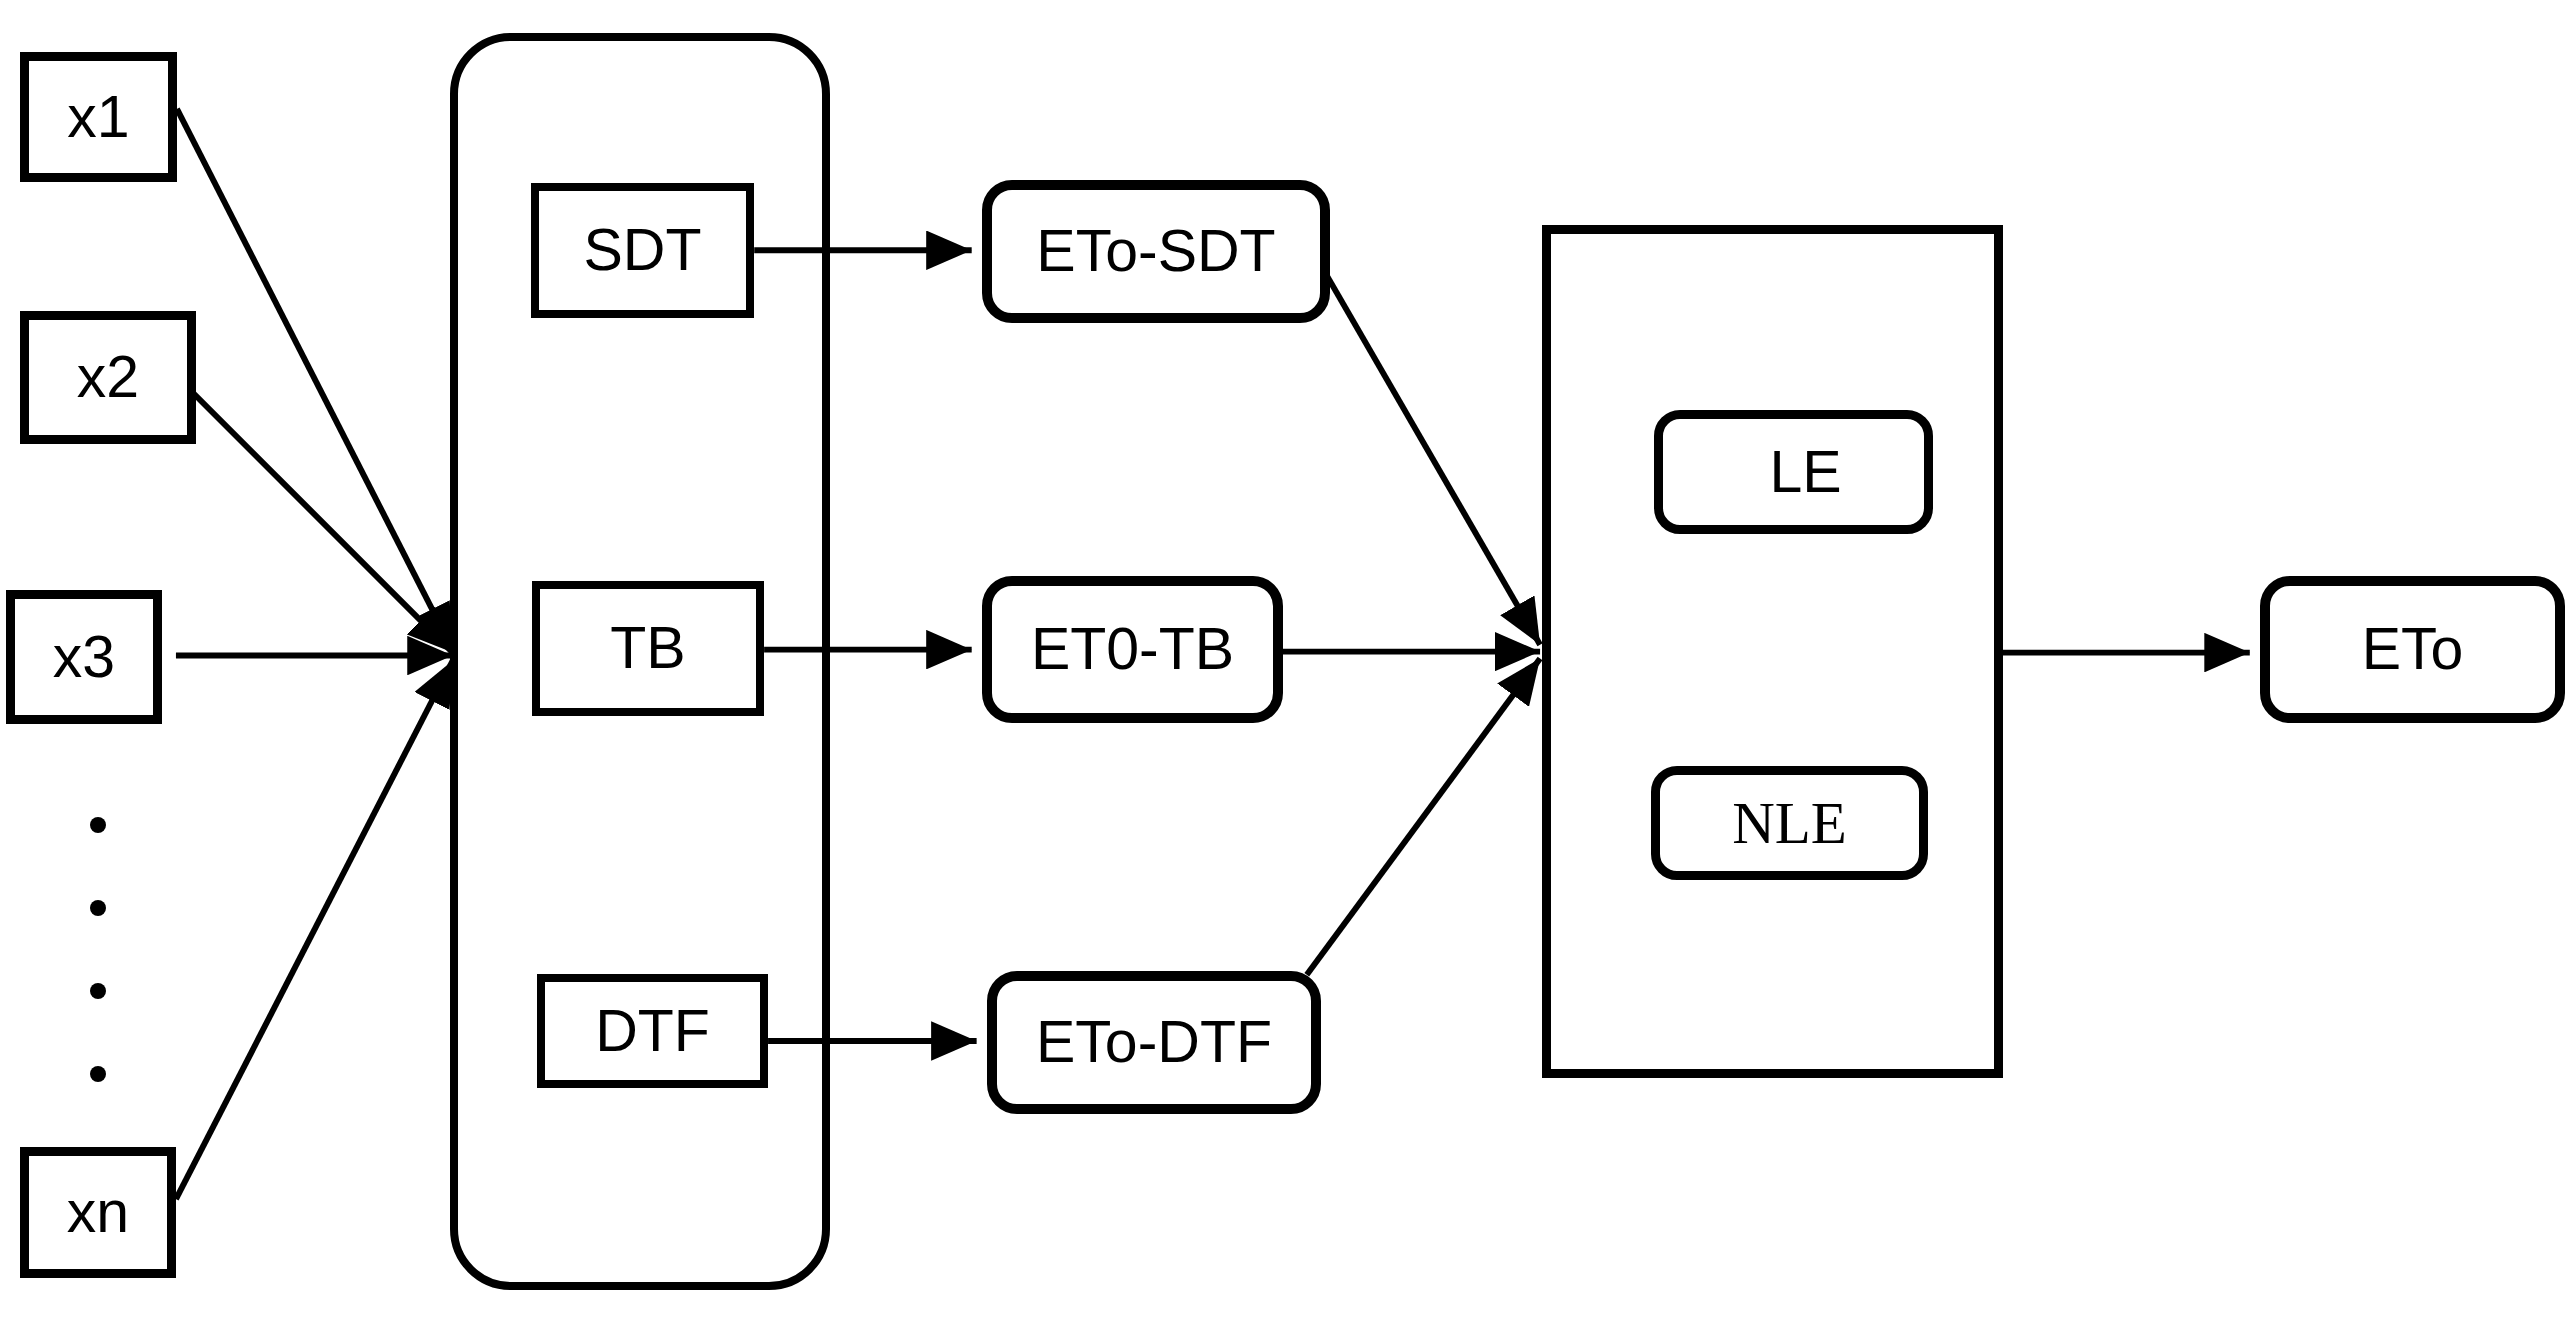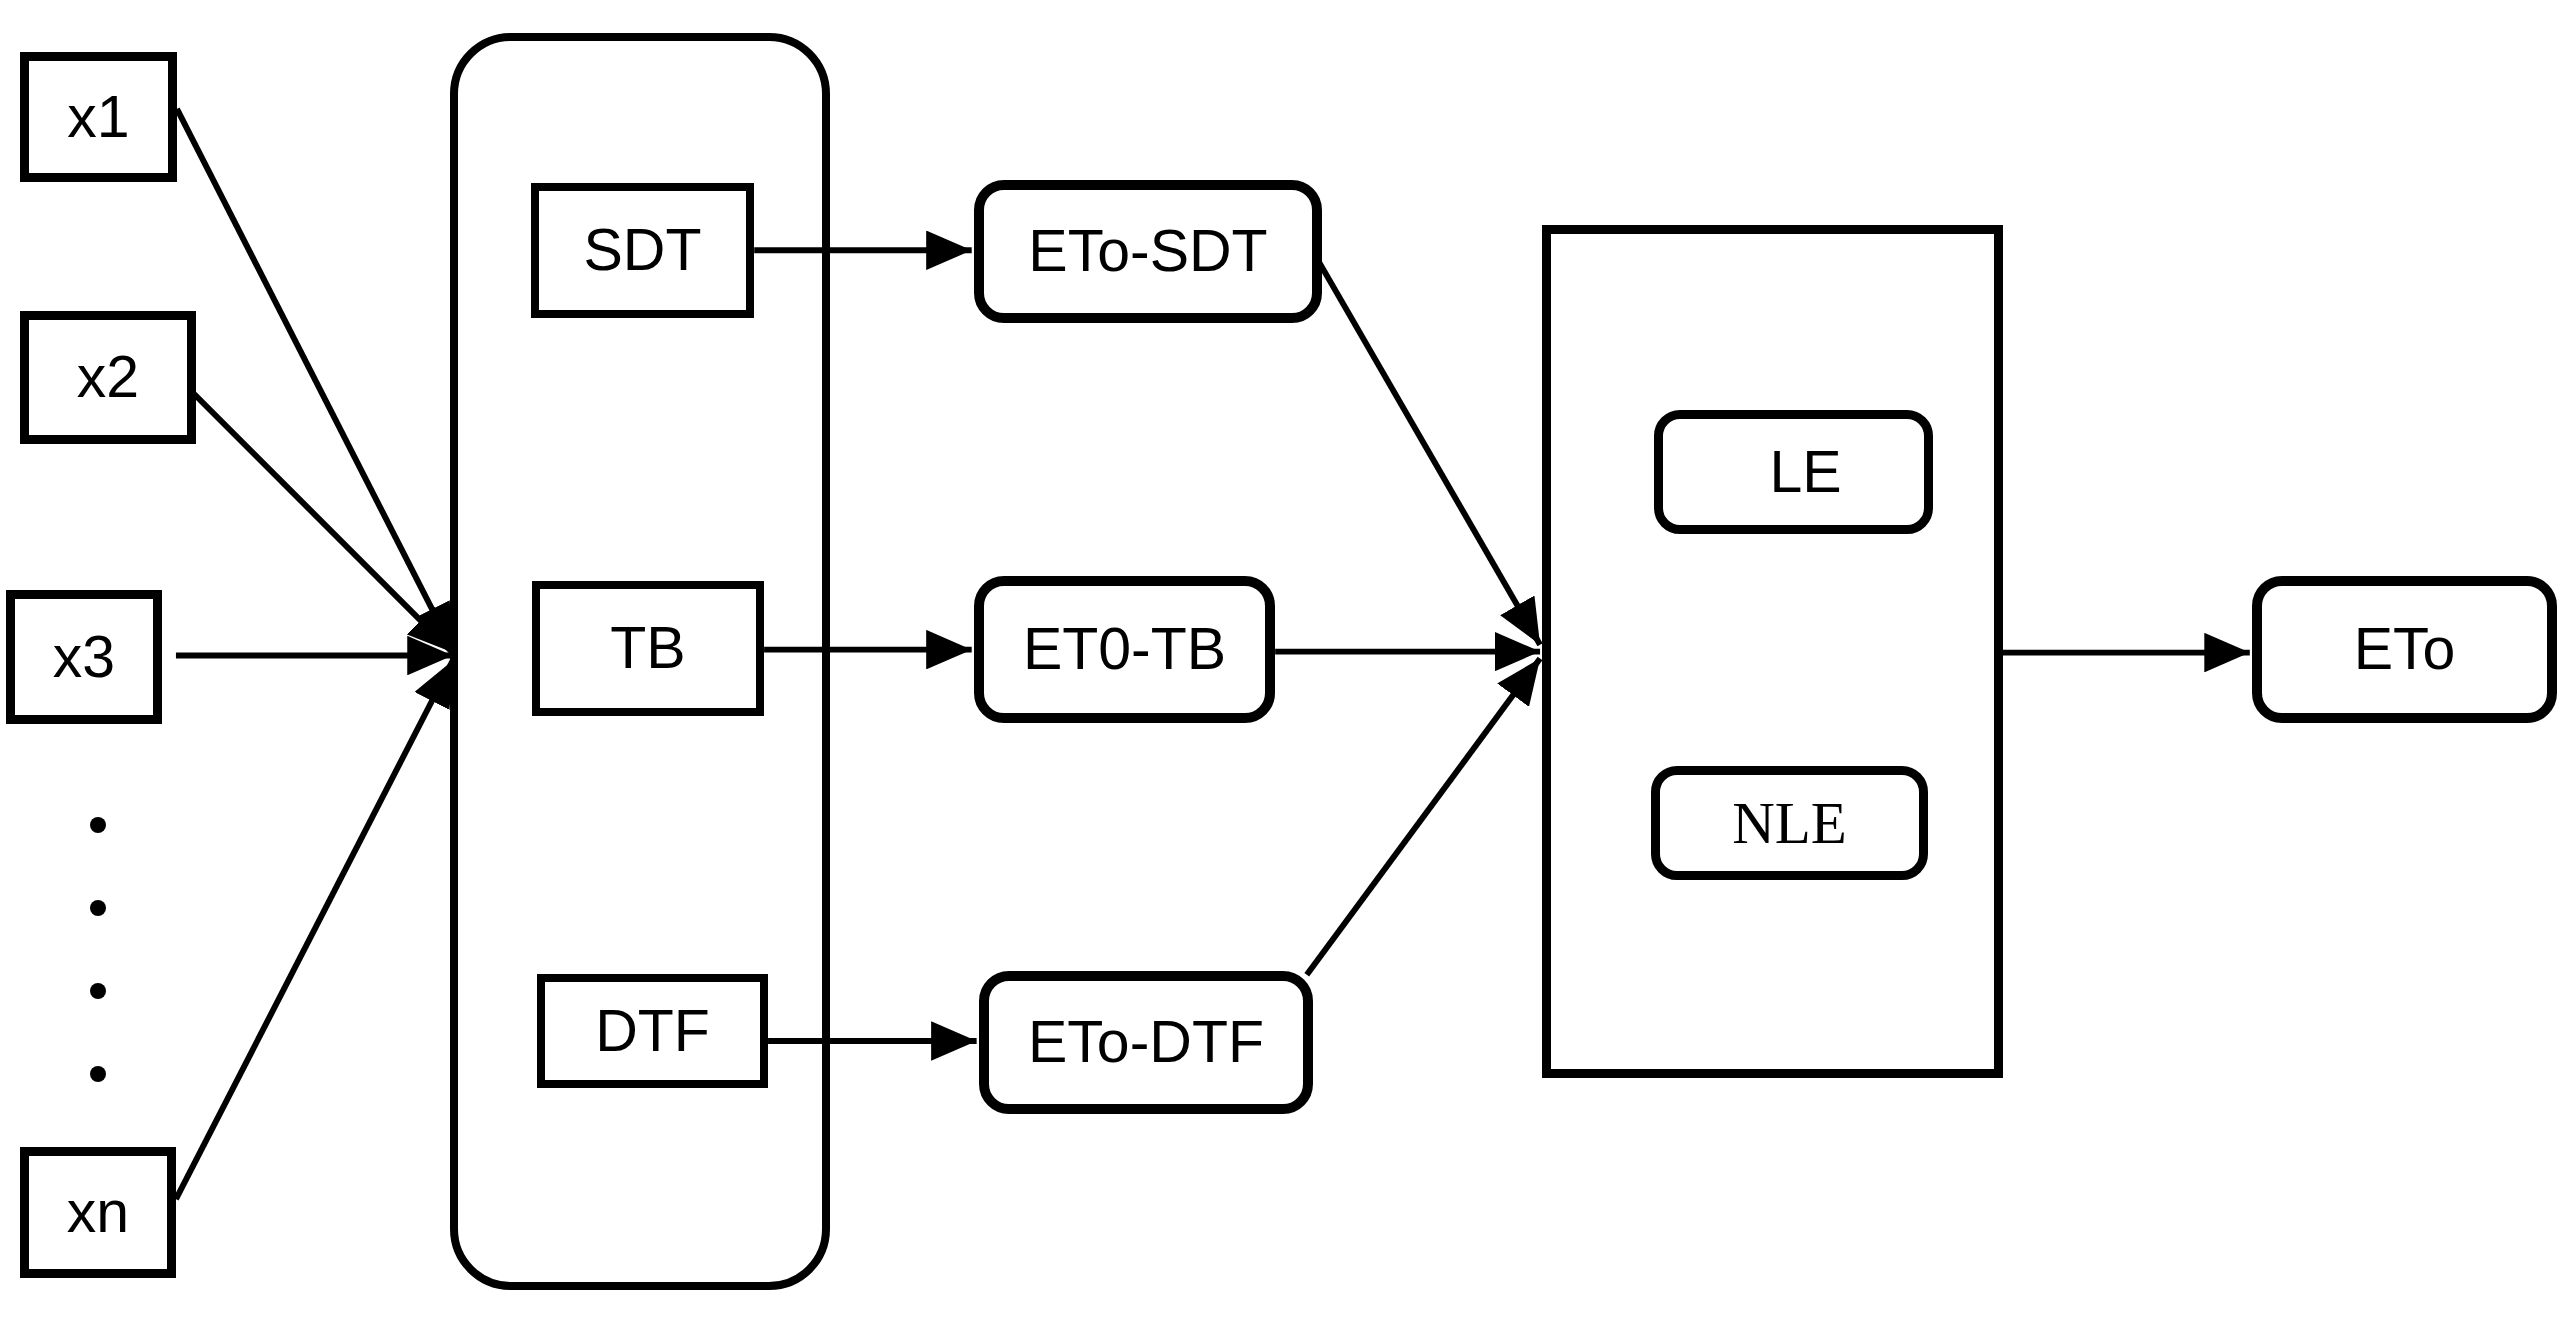--- a/index.html
+++ b/index.html
@@ -33,20 +33,21 @@
     color: #000000;
     font-size: 59px;
     line-height: 1;
     z-index: 2;
     white-space: nowrap;
   }
   .input-box { border-width: 9px; }
   .rounded {
     border-radius: 30px;
     border-width: 10px;
+    margin-left: 8px;
   }
   .group-frame {
     position: absolute;
     box-sizing: border-box;
     background: transparent;
     border: 8px solid #000000;
     z-index: 2;
   }
   .hidden-layer-frame {
     left: 450px; top: 33px;

